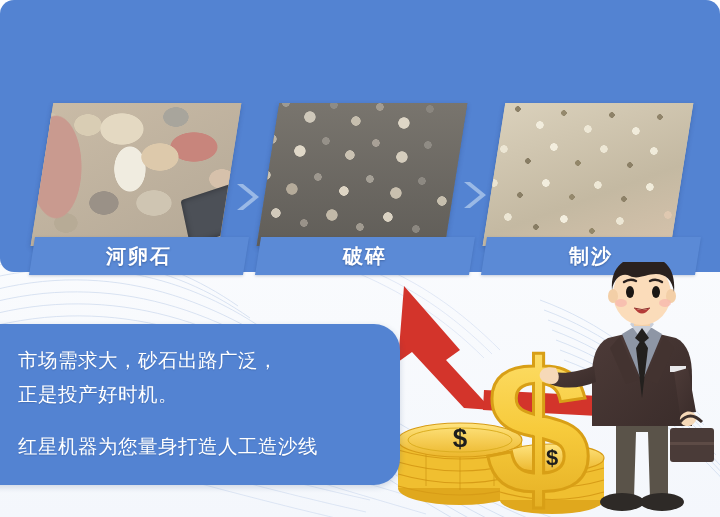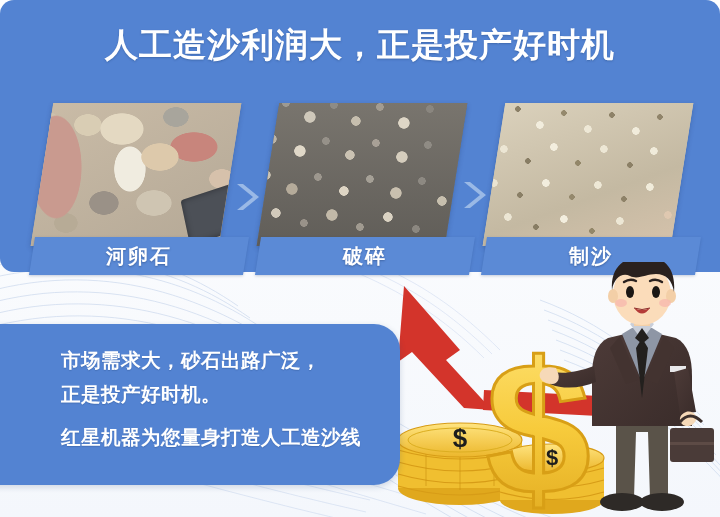--- a/index.html
+++ b/index.html
@@ -220,29 +220,28 @@
     background: #5383d2;
     border-radius: 0 26px 26px 0;
     z-index: 6;
     box-shadow: 0 2px 6px rgba(30,60,110,0.18);
   }
   .message-panel .line {
     position: absolute;
     left: 34px;
     color: #ffffff;
     font-size: 19.5px;
-    font-weight: bold;
+    font-weight: normal;
     letter-spacing: 0.5px;
     white-space: nowrap;
     text-shadow: 0 1px 1px rgba(25,55,105,0.25);
-    margin-left: 43px;
   }
   #msg-line1 { top: 23px; }
   #msg-line2 { top: 57px; }
-  #msg-line3 { top: 100px; }
+  #msg-line3 { top: 109px; }
 
   
   .illustration {
     position: absolute;
     left: 380px;
     top: 262px;
     width: 340px;
     height: 255px;
     z-index: 5;
   }
@@ -292,21 +291,20 @@
     </g>
     <g stroke="#d2ddf0" stroke-width="0.7" fill="none" opacity="0.9">
       <path d="M370,262 C420,282 460,310 500,350"></path>
       <path d="M360,266 C410,286 452,314 492,354"></path>
       <path d="M350,270 C400,290 444,318 484,358"></path>
     </g>
   </svg>
 
   <div class="header-block"></div>
 
-  <div class="header-title">人工造沙利润大，正是投产好时机</div>
 
   <div class="card" id="card1">
     <div class="photo pebbles"></div>
   </div>
   <div class="card" id="card2">
     <div class="photo gravel"></div>
   </div>
   <div class="card" id="card3">
     <div class="photo sand"></div>
   </div>

